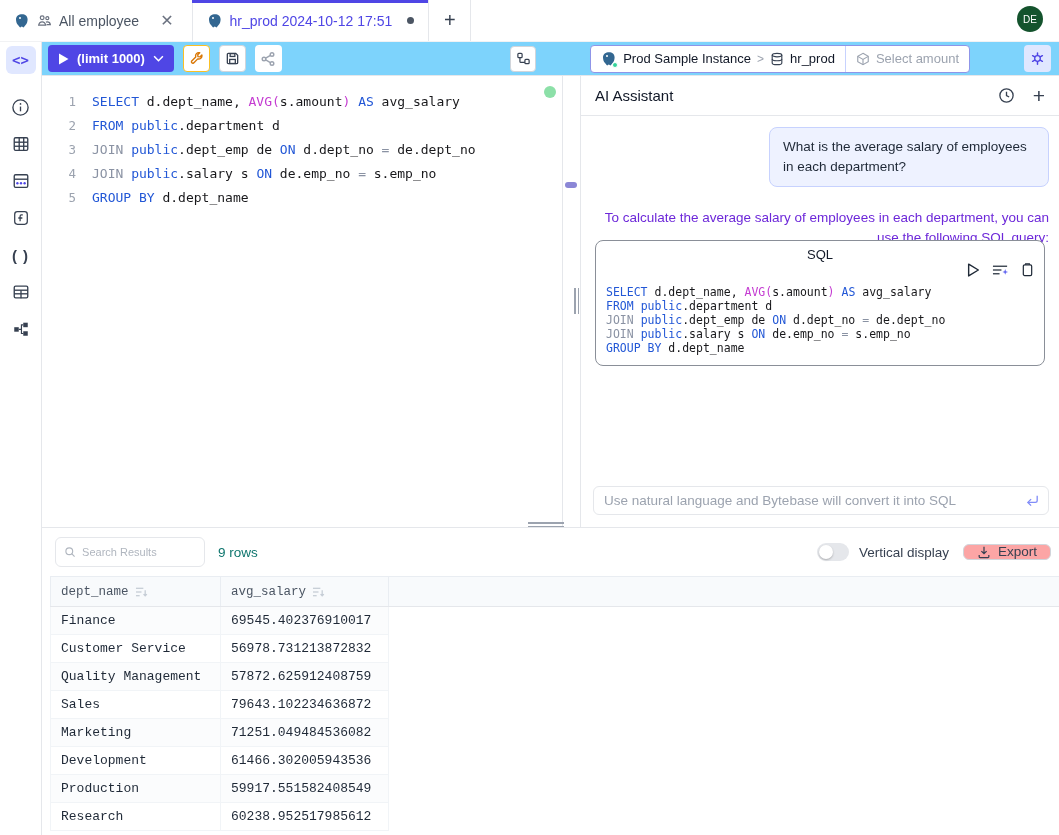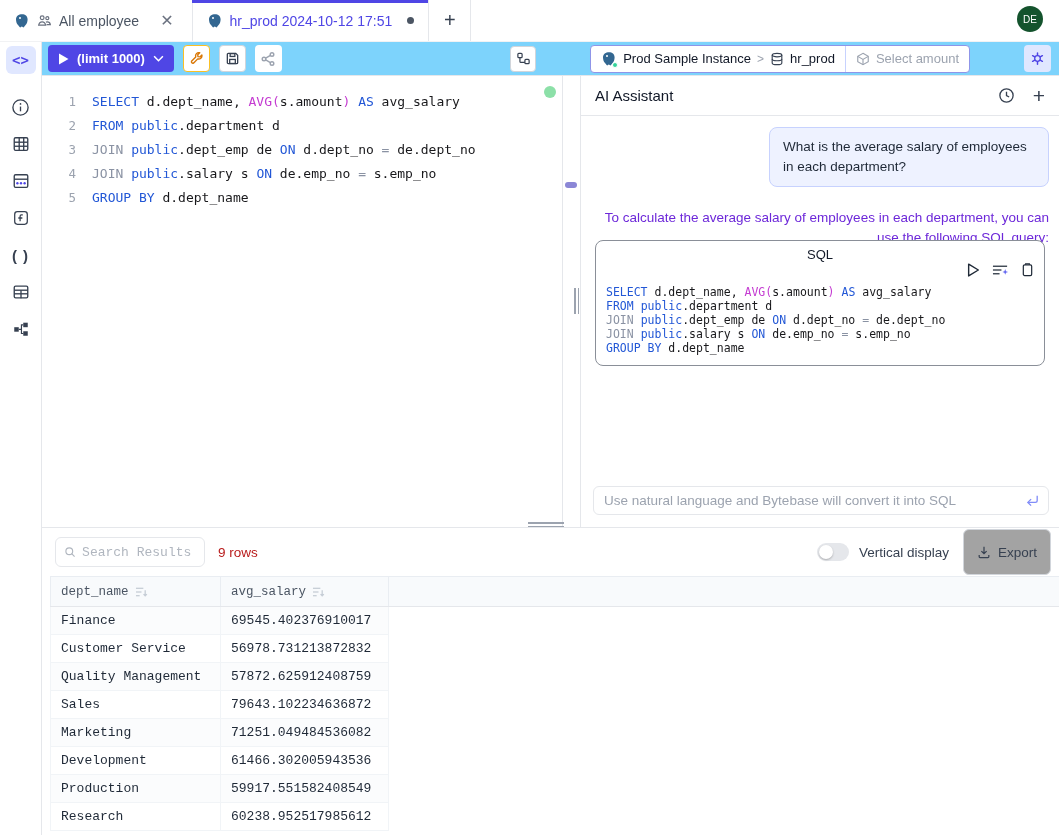--- a/index.html
+++ b/index.html
@@ -92,30 +92,30 @@
   .ai-input-row { position:absolute; left:12px; bottom:12px; width:456px; height:29px; }
   .ai-input { width:100%; height:100%; border:1px solid #e5e7eb; border-radius:6px; padding:0 34px 0 10px;
     font-size:13.5px; color:#1f2937; font-family:"Liberation Sans",sans-serif; }
   .ai-input::placeholder { color:#9ca3af; }
   .ai-input-return { position:absolute; right:9px; top:7px; color:#818cf8; }
 
   
   .results { position:absolute; left:42px; top:527px; right:0; bottom:0; background:#fff; border-top:1px solid #e5e7eb; }
   .results-header { height:48px; display:flex; align-items:center; padding:0 8px 0 13px; }
   .search-box { width:150px; height:30px; border:1px solid #e5e7eb; border-radius:6px; display:flex; align-items:center; padding:0 8px; gap:6px; color:#9ca3af; }
-  .search-box input { border:none; outline:none; width:100%; font-size:13px; color:#374151; font-family:Liberation Mono, monospace; }
+  .search-box input { border:none; outline:none; width:100%; font-size:11px; color:#374151; font-family:Liberation Sans, sans-serif; }
   .search-box input::placeholder { color:#b0b6bf; }
-  .rowcount { margin-left:13px; font-size:13.5px; color:#b91c1c; }
+  .rowcount { margin-left:13px; font-size:13.5px; color:#0f766e; }
   .results-right { margin-left:auto; display:flex; align-items:center; gap:10px; }
   .toggle { width:32px; height:18px; background:#e5e7eb; border-radius:9px; position:relative; cursor:pointer; }
   .toggle .knob { position:absolute; left:2px; top:2px; width:14px; height:14px; border-radius:50%; background:#fff;
     box-shadow:0 1px 2px rgba(0,0,0,.25); }
   .toggle-label { font-size:13.5px; color:#374151; }
-  .export-btn { height:46px; border:1px solid #d1d5db; border-radius:6px; background:#a3a3a3; display:flex;
-    align-items:center; gap:7px; padding:0 13px; font-size:13.5px; color:#374151; cursor:pointer; margin-left:4px; }
+  .export-btn { height:16px; border:1px solid #d1d5db; border-radius:6px; background:#fca5a5; display:flex;
+    align-items:flex-end; gap:7px; padding:0 13px; font-size:13.5px; color:#374151; cursor:pointer; margin-left:4px; }
 
   .result-table { margin-left:8px; border-collapse:collapse; width:calc(100% - 8px); table-layout:fixed;
     font-family:Liberation Mono, monospace; }
   .result-table col.c1 { width:170px; } .result-table col.c2 { width:168px; }
   .result-table th { height:30px; background:#f8fafc; border:1px solid #e9edf2; border-bottom:1px solid #e5e7eb;
     font-weight:normal; text-align:left; padding:0 10px; font-size:12.5px; color:#4b5563; }
   .result-table th .th-inner { display:flex; align-items:center; gap:6px; }
   .result-table th.filler { border-right:none; }
   .result-table td { height:28px; border:1px solid #f1f4f7; padding:0 10px; font-size:13px; color:#1f2937;
     white-space:nowrap; overflow:hidden; }

